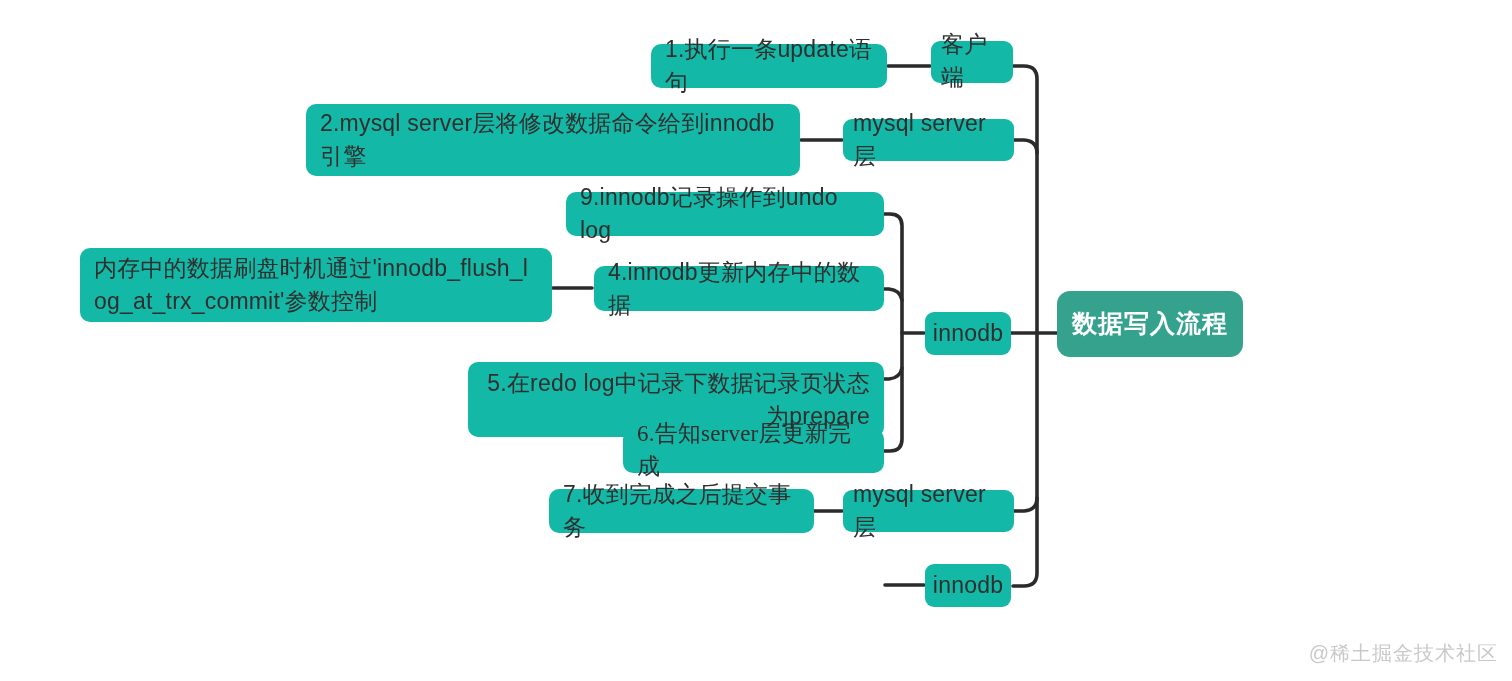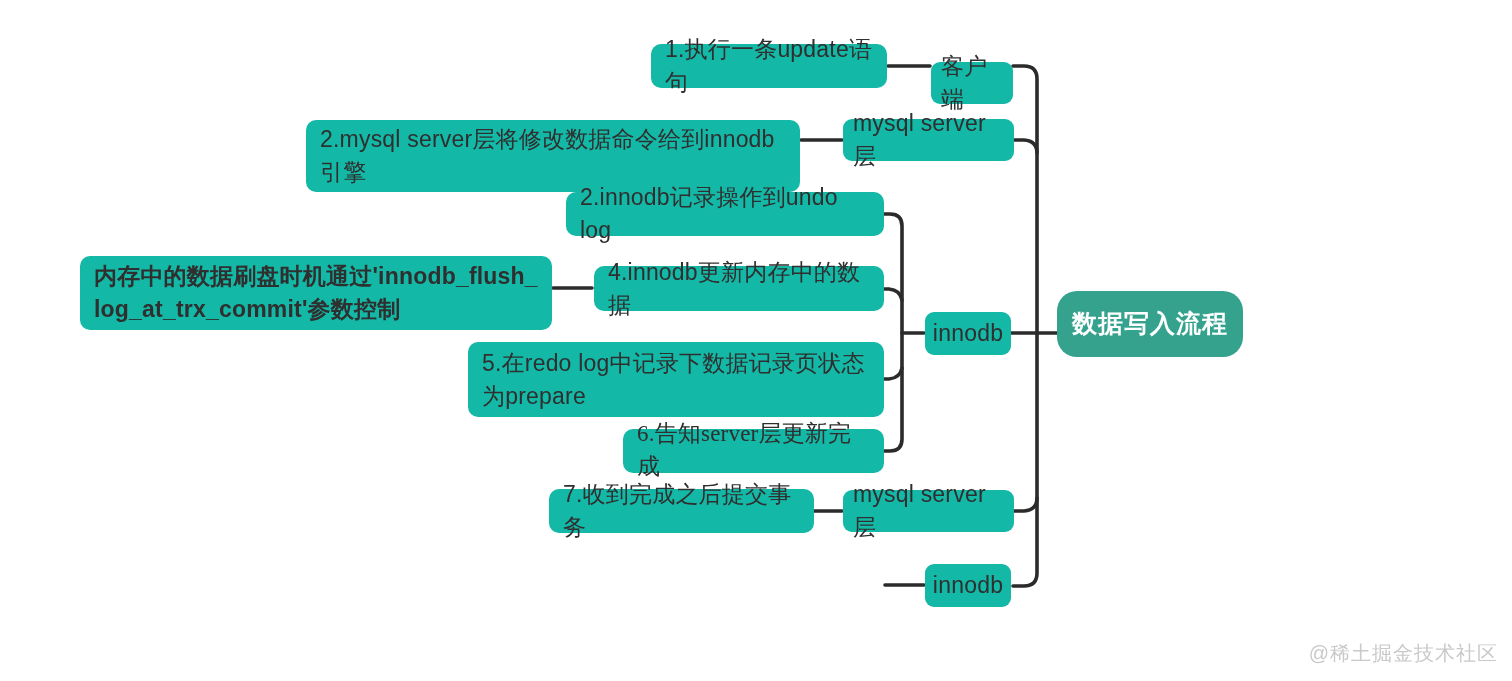--- a/index.html
+++ b/index.html
@@ -39,36 +39,36 @@
     color: #2f2f2f;
     letter-spacing: 0.2px;
   }
   .node.wrap { word-break: break-all; }
   .node.branch { border-radius: 9px; justify-content: center; padding: 6px 10px; }
   .node.root {
     background: #35a28e;
     color: #ffffff;
     font-weight: bold;
     font-size: 25px;
-    border-radius: 20px;
+    border-radius: 13px;
     justify-content: center;
     letter-spacing: 1px;
   }
   
   #n1   { left: 651px; top: 44px;  width: 236px; height: 44px; }
-  #n2   { left: 306px; top: 120px; width: 494px; height: 72px; }
+  #n2   { left: 306px; top: 104px; width: 494px; height: 72px; }
   #n3   { left: 566px; top: 192px; width: 318px; height: 44px; }
-  #note { left: 80px;  top: 256px; width: 472px; height: 74px; font-weight: bold; }
+  #note { left: 80px;  top: 248px; width: 472px; height: 74px; }
   #n4   { left: 594px; top: 266px; width: 290px; height: 45px; }
-  #n5   { left: 468px; top: 342px; width: 416px; height: 75px; }
+  #n5   { left: 468px; top: 362px; width: 416px; height: 75px; text-align: right; }
   #n6   { left: 623px; top: 429px; width: 261px; height: 44px; font-family: Liberation Serif, serif; }
   #n7   { left: 549px; top: 489px; width: 265px; height: 44px; }
   #n8   { left: 424px; top: 547px; width: 460px; height: 77px; }
   
-  #b1 { left: 931px; top: 62px;  width: 82px;  height: 42px; }
+  #b1 { left: 931px; top: 41px;  width: 82px;  height: 42px; font-family: Liberation Serif, serif; }
   #b2 { left: 843px; top: 119px; width: 171px; height: 42px; }
   #b3 { left: 925px; top: 312px; width: 86px;  height: 43px; }
   #b4 { left: 843px; top: 490px; width: 171px; height: 42px; }
   #b5 { left: 925px; top: 564px; width: 86px;  height: 43px; }
   
   #root { left: 1057px; top: 291px; width: 186px; height: 66px; }
   .watermark {
     position: absolute;
     right: 14px;
     top: 640px;
@@ -99,21 +99,21 @@
     <path d="M888 66 H930"></path>
     <path d="M801 140 H842"></path>
     <path d="M801 511 H842"></path>
     <path d="M885 585 H924"></path>
 
     <path d="M553 288 H592"></path>
   </svg>
 
   <div class="node" id="n1">1.执行一条update语句</div>
   <div class="node wrap" id="n2">2.mysql server层将修改数据命令给到innodb引擎</div>
-  <div class="node" id="n3">2.innodb记录操作到undo log</div>
+  <div class="node" id="n3">9.innodb记录操作到undo log</div>
   <div class="node wrap" id="note">内存中的数据刷盘时机通过'innodb_flush_log_at_trx_commit'参数控制</div>
   <div class="node" id="n4">4.innodb更新内存中的数据</div>
   <div class="node wrap" id="n5">5.在redo log中记录下数据记录页状态为prepare</div>
   <div class="node" id="n6">6.告知server层更新完成</div>
   <div class="node" id="n7">7.收到完成之后提交事务</div>
 
   <div class="node branch" id="b1">客户端</div>
   <div class="node branch" id="b2">mysql server层</div>
   <div class="node branch" id="b3">innodb</div>
   <div class="node branch" id="b4">mysql server层</div>

